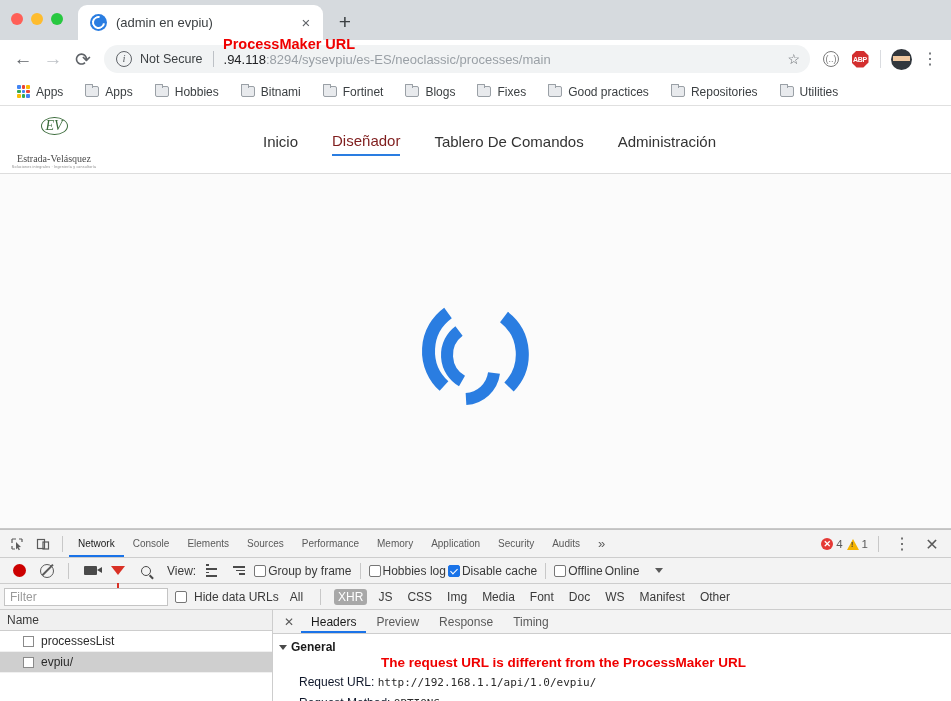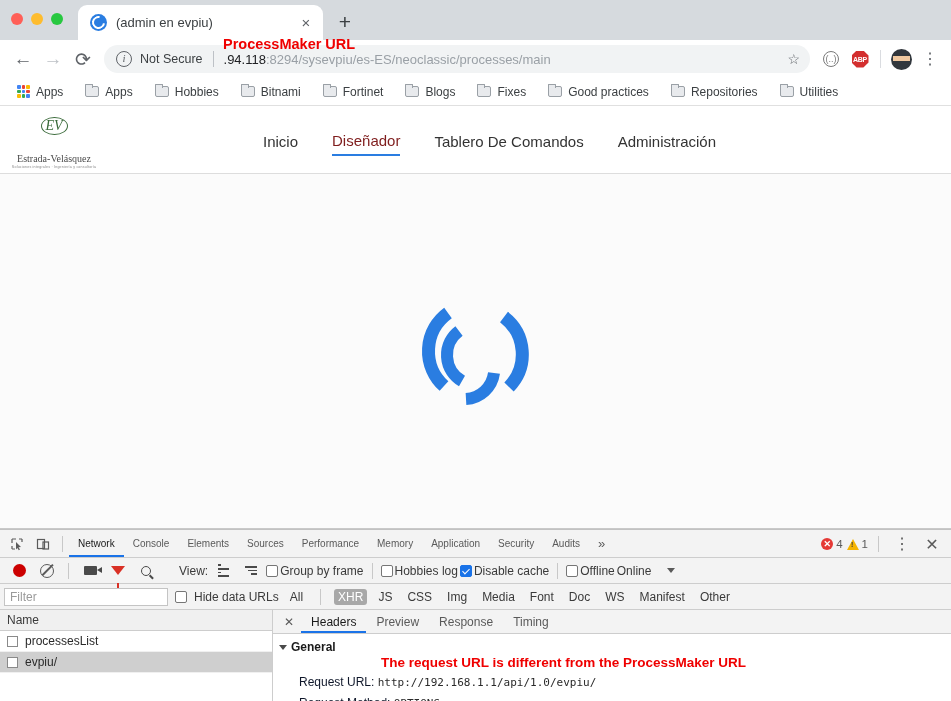--- a/index.html
+++ b/index.html
@@ -289,21 +289,21 @@
   .dt-main { display: flex; height: 161px; }
   .dt-left {
     width: 273px; border-right: 1px solid #cdcdcd; background: #fff;
     display: flex; flex-direction: column;
   }
   .dt-col-head {
     height: 21px; background: #f0f0f0; border-bottom: 1px solid #cdcdcd;
     font-size: 12px; color: #3a3a3a; line-height: 21px; padding-left: 7px;
   }
   .req-row {
-    height: 21px; display: flex; align-items: center; padding-left: 7px;
+    height: 21px; display: flex; align-items: center; padding-left: 23px;
     font-size: 12px; color: #2a2a2a; border-bottom: 1px solid #f0f0f0;
   }
   .req-row.sel { background: #cfcfcf; }
   .req-ico {
     width: 11px; height: 11px; border: 1px solid #8a8a8a; background: #fff;
     margin-right: 7px; flex: 0 0 auto;
   }
 
   .dt-right-pane { flex: 1; background: #fff; display: flex; flex-direction: column; }
   .det-tabbar {
@@ -517,21 +517,21 @@
       <span class="dt-vsep"></span>
       <span class="dt-icon-btn">
           <span class="cam-icon"></span>
         </span>
       <span class="dt-icon-btn">
           <span class="funnel-icon"></span>
         </span>
       <span class="dt-icon-btn">
           <span class="search-icon"></span>
         </span>
-      <span class="lbl" style="margin-left:18px">View:</span>
+      <span class="lbl" style="margin-left:6px">View:</span>
       <span class="dt-icon-btn">
           <span class="list-icon">
             <i></i>
             <i></i>
             <i></i>
             <i></i>
           </span>
         </span>
       <span class="dt-icon-btn">
           <span class="tree-icon">

